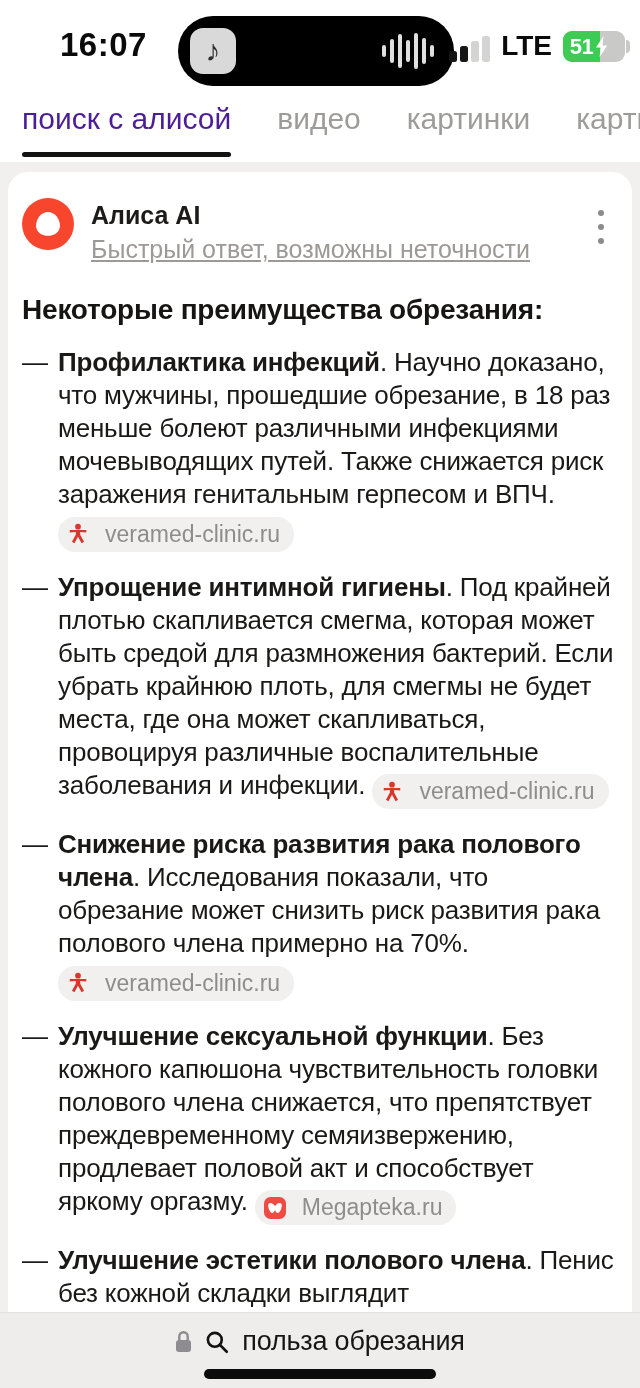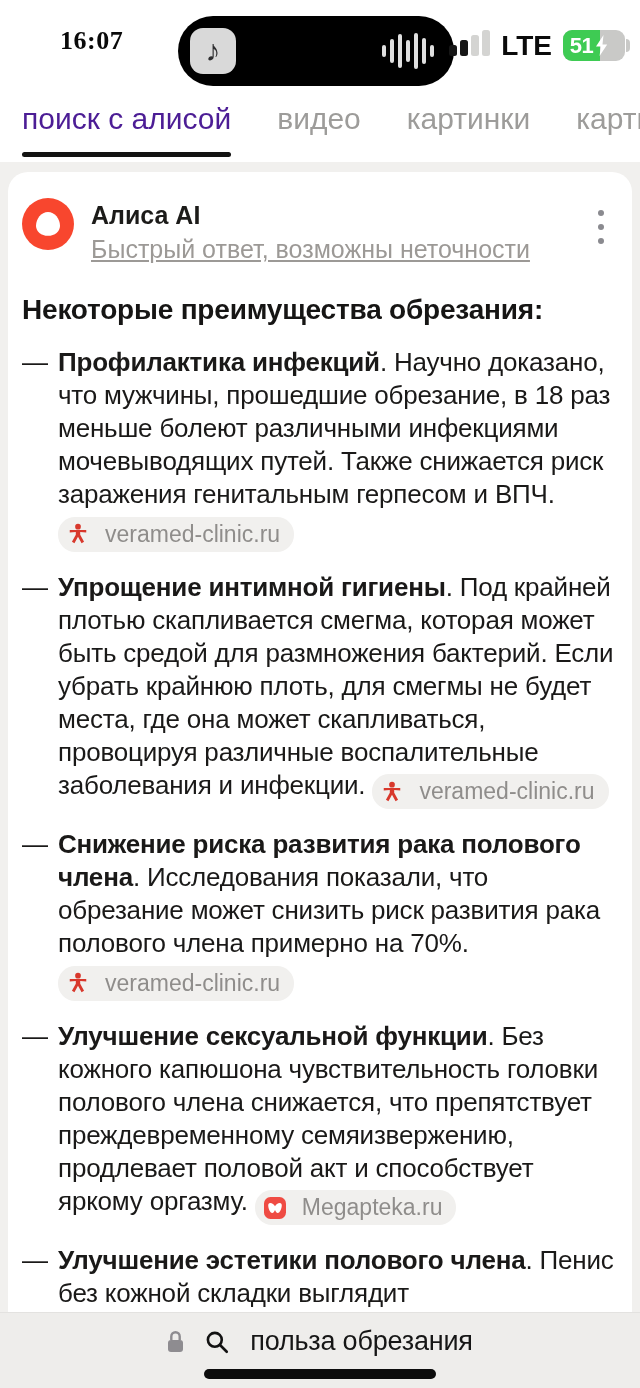--- a/index.html
+++ b/index.html
@@ -5,35 +5,35 @@
   html,body { margin:0; padding:0; background:#444; }
   .screen {
     position:relative; width:640px; height:1388px; margin:0 auto;
     background:#fff; overflow:hidden;
     font-family:"Liberation Sans", sans-serif;
     -webkit-font-smoothing:antialiased;
   }
 
   
   .status-bar { position:absolute; top:0; left:0; right:0; height:90px; background:#fff; }
-  .time { position:absolute; left:60px; top:26px; font-size:26px; font-weight:700; letter-spacing:.5px; color:#0a0a0a;font-family:Liberation Serif, serif; }
+  .time { position:absolute; left:60px; top:26px; font-size:33px; font-weight:700; letter-spacing:.5px; color:#0a0a0a; }
   .island {
     position:absolute; left:178px; top:16px; width:276px; height:70px;
     background:#000; border-radius:35px; display:flex; align-items:center;
     justify-content:space-between; padding:0 12px; box-sizing:border-box;
   }
   .music-chip { width:46px; height:46px; border-radius:13px; background:#d9d9d9; color:#2e2e30;
     font-size:30px; display:flex; align-items:center; justify-content:center; }
   .waveform { display:flex; align-items:center; gap:4px; margin-right:8px; height:46px; }
   .waveform i { width:4px; border-radius:2px; background:#dfdfdf; display:block; }
   .waveform i:nth-child(1){height:12px}.waveform i:nth-child(2){height:24px}
   .waveform i:nth-child(3){height:34px}.waveform i:nth-child(4){height:22px}
   .waveform i:nth-child(5){height:36px}.waveform i:nth-child(6){height:26px}
   .waveform i:nth-child(7){height:12px}
-  .status-right { position:absolute; right:10px; top:30px; display:flex; align-items:flex-start; gap:11px; }
+  .status-right { position:absolute; right:10px; top:30px; display:flex; align-items:flex-end; gap:11px; }
   .signal { display:flex; align-items:flex-end; gap:3px; }
   .signal i { width:8px; border-radius:2.5px; display:block; }
   .signal i:nth-child(1){height:11px;background:#161616}
   .signal i:nth-child(2){height:16px;background:#161616}
   .signal i:nth-child(3){height:21px;background:#d4d4d2}
   .signal i:nth-child(4){height:26px;background:#d4d4d2}
   .lte { font-size:28px; font-weight:600; color:#0a0a0a; }
   .battery-wrap { display:flex; align-items:center; }
   .battery { position:relative; width:62px; height:31px; border-radius:9px; overflow:hidden; background:#c9c9c7; display:flex; }
   .battery .green { width:37px; background:#3ecb53; color:#fff; font-size:22px; font-weight:700;
@@ -69,21 +69,21 @@
 
   .chip { display:inline-flex; align-items:center; gap:16px; background:#f1f0ee; border-radius:17px;
     padding:4px 14px 4px 9px; font-size:23px; color:#8f8d8b; vertical-align:-9px; line-height:normal;
     letter-spacing:0; cursor:pointer; }
   .chip-icon { display:flex; }
   .chip svg { display:block; }
 
   
   .bottom-bar { position:absolute; left:0; right:0; bottom:0; height:76px; background:#eeedeb;
     border-top:1px solid #e3e2e0; display:flex; justify-content:center; align-items:flex-start;
-    padding-top:13px; box-sizing:border-box; gap:20px; z-index:5; cursor:pointer; }
+    padding-top:13px; box-sizing:border-box; gap:12px; z-index:5; cursor:pointer; }
   .query-text { font-size:27px; color:#161616; letter-spacing:-.2px; }
   .home-indicator { position:absolute; left:50%; transform:translateX(-50%); bottom:9px;
     width:232px; height:10px; border-radius:6px; background:#0c0c0c; z-index:6; }
 </style>
 </head>
 <body>
 
 <div class="screen">
 
   <div class="status-bar">

